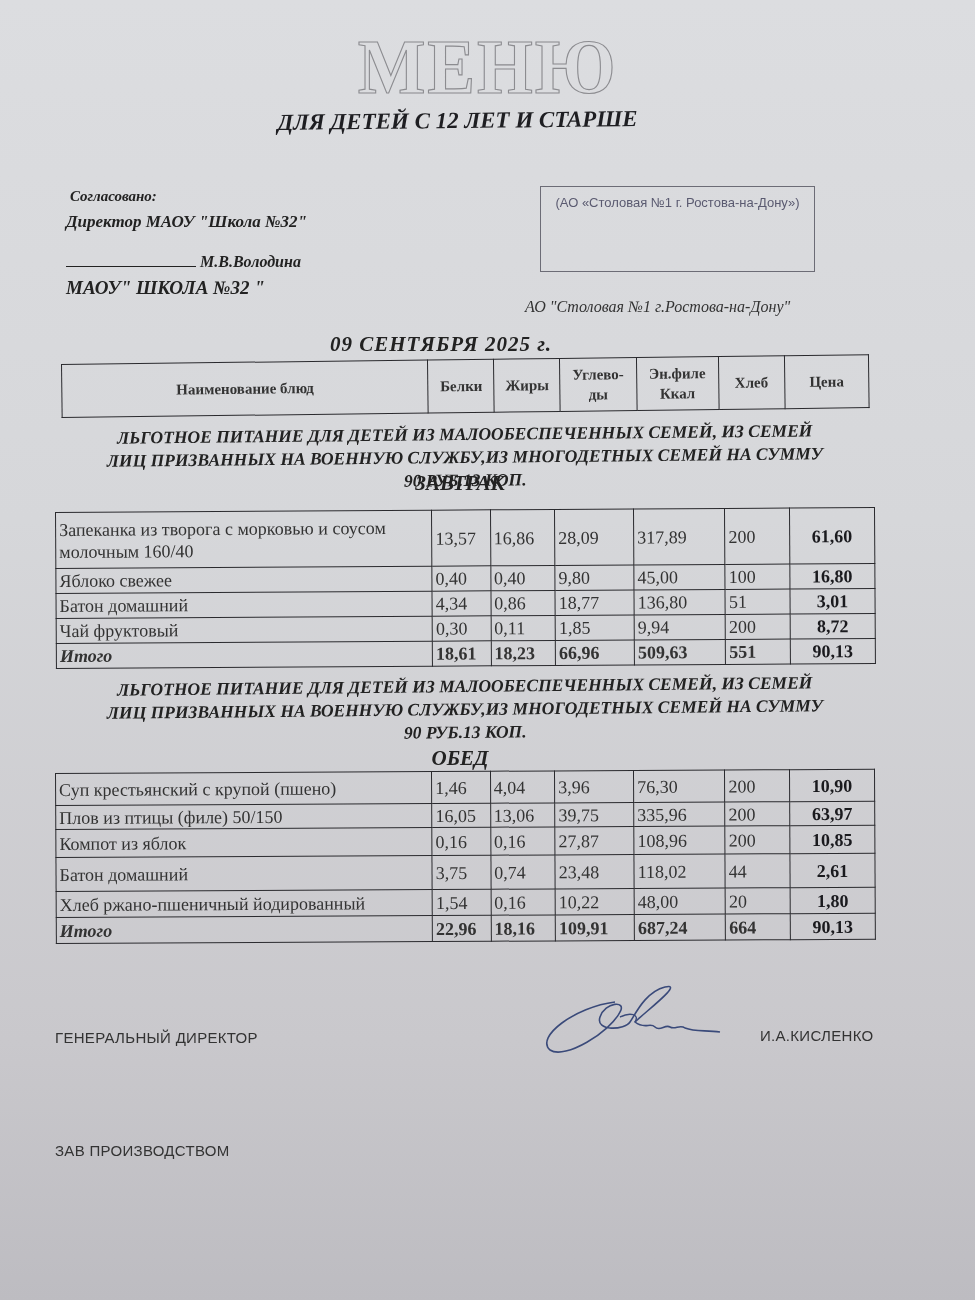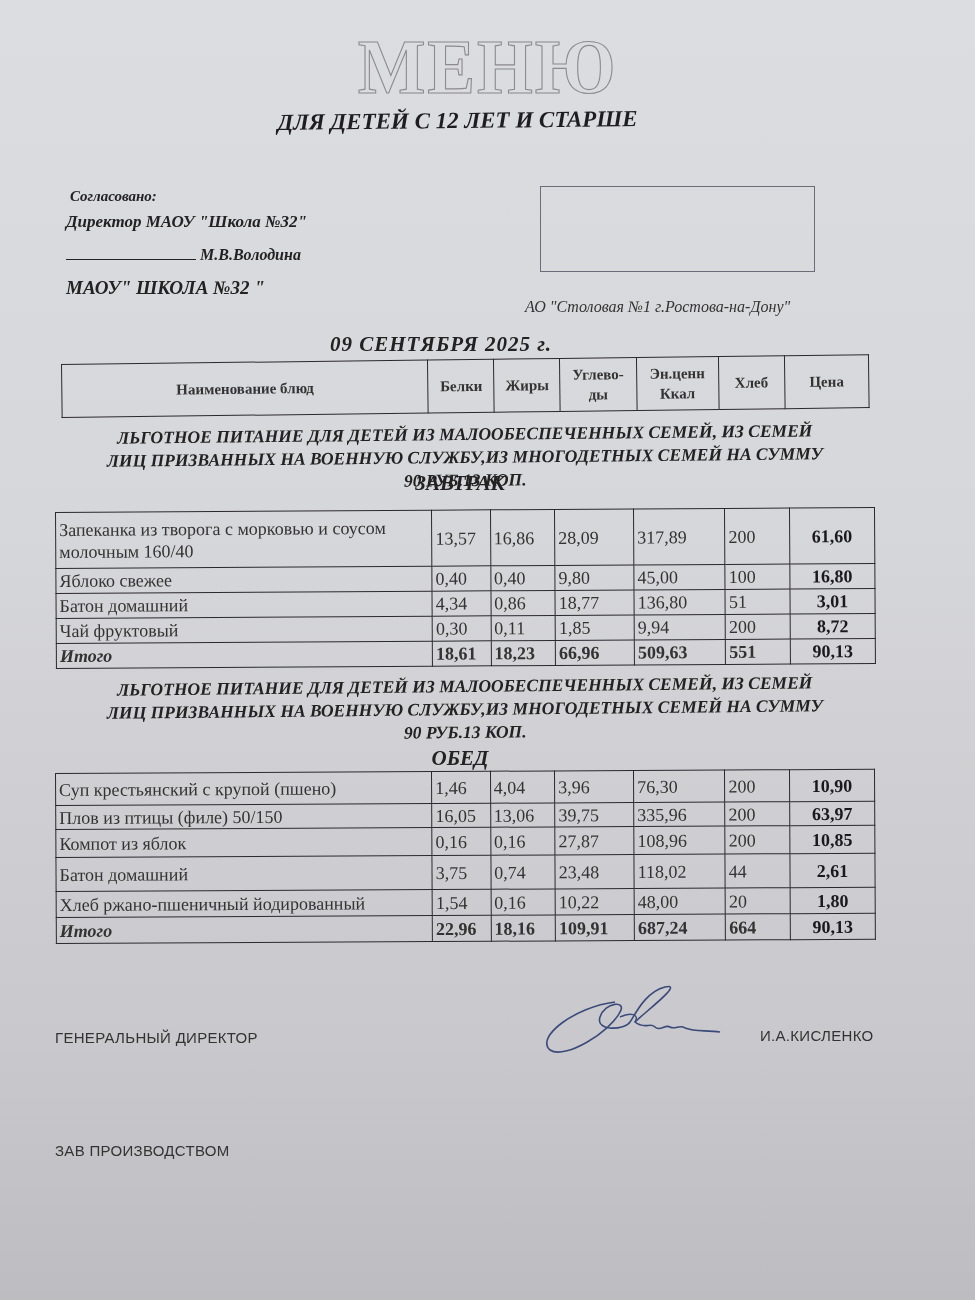--- a/index.html
+++ b/index.html
@@ -54,39 +54,40 @@
     .sig-svg { left: 535px; top: 982px; }
   </style>
 </head>
 <body>
 
 <div class="abs title">МЕНЮ</div>
 <div class="abs subtitle">ДЛЯ ДЕТЕЙ  С 12 ЛЕТ И СТАРШЕ</div>
 
 <div class="abs approve" style="top:188px">Согласовано:</div>
 <div class="abs approve" style="top:212px; left:66px; font-size:17px">Директор МАОУ "Школа №32"</div>
-<div class="abs approve" style="top:246px; left:66px; font-size:16px">
+<div class="abs approve" style="top:253px; left:66px; font-size:16px">
   <span class="approve-line"></span><span>М.В.Володина</span>
 </div>
 <div class="abs school">МАОУ" ШКОЛА №32 "</div>
 
 <div class="abs stamp">
+  <div>(АО «Столовая №1 г. Ростова-на-Дону»)</div>
 </div>
 <div class="abs org">АО "Столовая №1 г.Ростова-на-Дону"</div>
 
 <div class="abs date">09  СЕНТЯБРЯ  2025 г.</div>
 
 <table class="abs hdr">
   <tbody>
       <tr>
     <td style="width:358px">Наименование блюд</td>
     <td style="width:62px">Белки</td>
     <td style="width:62px">Жиры</td>
     <td style="width:72px"><span>Углево-</span><br><span>ды</span></td>
-    <td style="width:78px"><span>Эн.ценн</span><br><span>Ккал</span></td>
+    <td style="width:78px"><span>Эн.филе</span><br><span>Ккал</span></td>
     <td style="width:62px">Хлеб</td>
     <td style="width:80px">Цена</td>
   </tr>
 </tbody>
   </table>
 
 <div class="abs banner" style="top:423px">
   <div>ЛЬГОТНОЕ ПИТАНИЕ ДЛЯ ДЕТЕЙ ИЗ МАЛООБЕСПЕЧЕННЫХ СЕМЕЙ, ИЗ СЕМЕЙ</div>
   <div>ЛИЦ ПРИЗВАННЫХ НА ВОЕННУЮ СЛУЖБУ,ИЗ МНОГОДЕТНЫХ СЕМЕЙ  НА СУММУ</div>
   <div>90 РУБ.13 КОП.</div>

